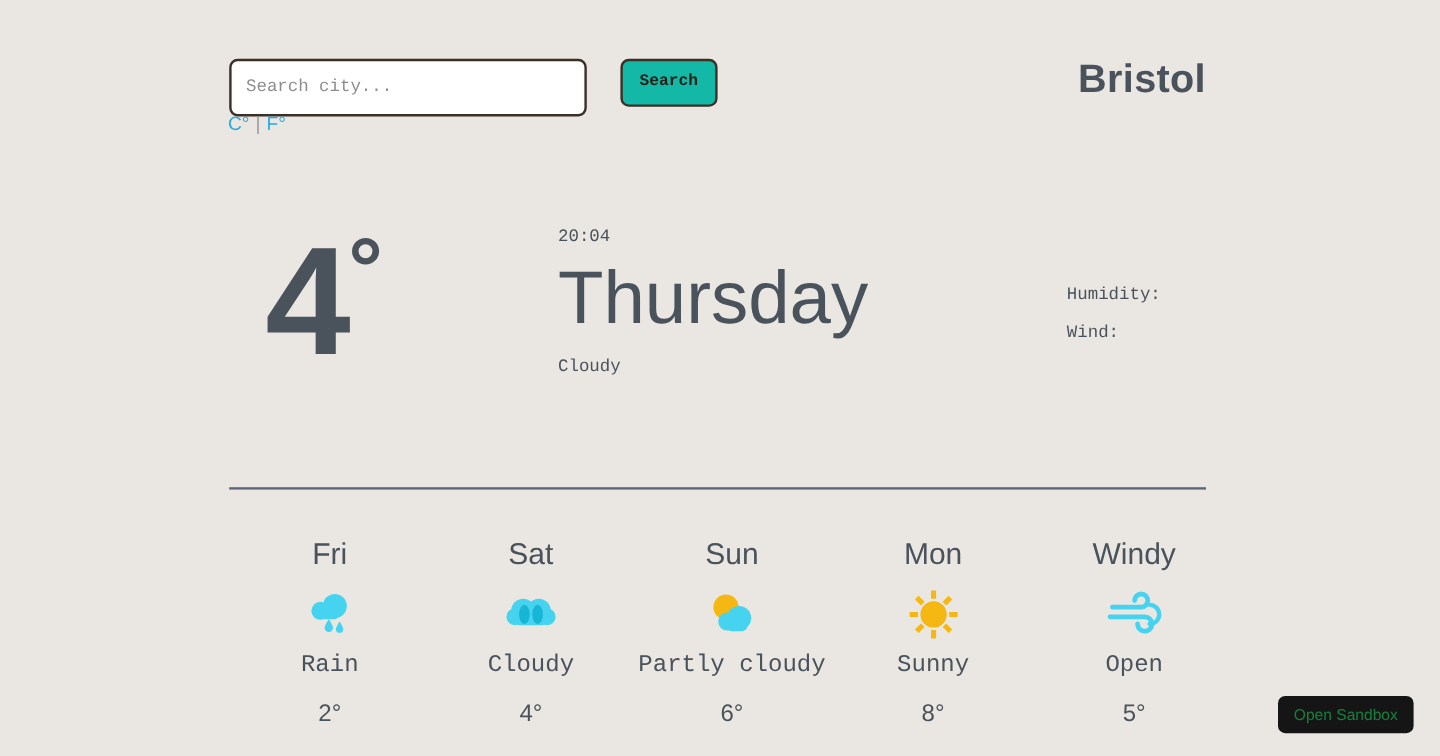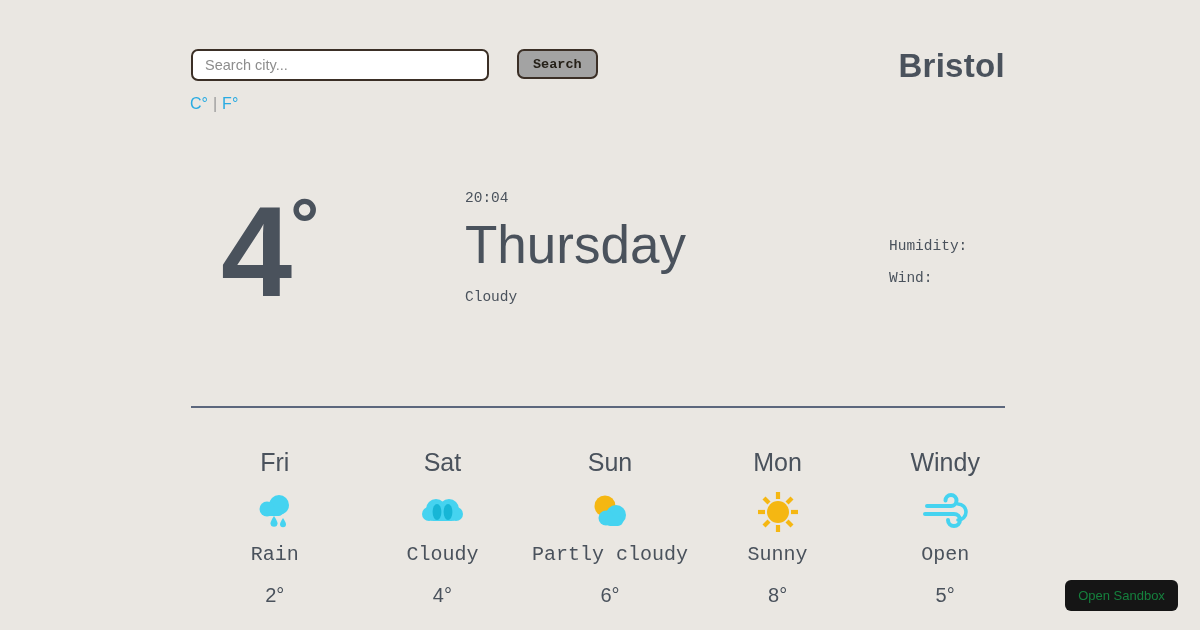--- a/index.html
+++ b/index.html
@@ -27,43 +27,43 @@
     left: 191px;
     top: 49px;
     width: 814px;
     height: 34px;
   }
   .search-input {
     position: absolute;
     left: 0;
     top: 0;
     width: 298px;
-    height: 32px;
+    height: 48px;
     box-sizing: border-box;
     background: #ffffff;
     border: 2px solid #3b2f26;
     border-radius: 7px;
     padding: 0 12px;
-    font-family: Liberation Sans, sans-serif;
+    font-family: Liberation Mono, monospace;
     font-size: 14.5px;
     color: #8b5cf6;
     outline: none;
   }
   .search-input::placeholder {
     color: #8d8d8d;
     opacity: 1;
   }
   .search-button {
     position: absolute;
     left: 326px;
     top: 0;
-    height: 30px;
+    height: 40px;
     padding: 0 14px;
     box-sizing: border-box;
-    background: #a3a3a3;
+    background: #14b8a6;
     border: 2px solid #3b2f26;
     border-radius: 7px;
     font-family: "Liberation Mono", "DejaVu Sans Mono", monospace;
     font-size: 13.5px;
     font-weight: bold;
     color: #262119;
     cursor: pointer;
     line-height: 28px;
   }
   .city-title {
@@ -129,21 +129,21 @@
     top: 0;
   }
   .time {
     font-family: "Liberation Mono", "DejaVu Sans Mono", monospace;
     font-size: 14.5px;
     color: #4a525c;
     margin: 0 0 12px 0;
   }
   .dayname {
     font-family: "Liberation Sans", "DejaVu Sans", sans-serif;
-    font-size: 53px;
+    font-size: 62px;
     color: #4a525c;
     line-height: 1;
     margin: 0 0 18px 0;
     white-space: nowrap;
   }
   .condition {
     font-family: "Liberation Mono", "DejaVu Sans Mono", monospace;
     font-size: 14.5px;
     color: #4a525c;
     margin: 0;

